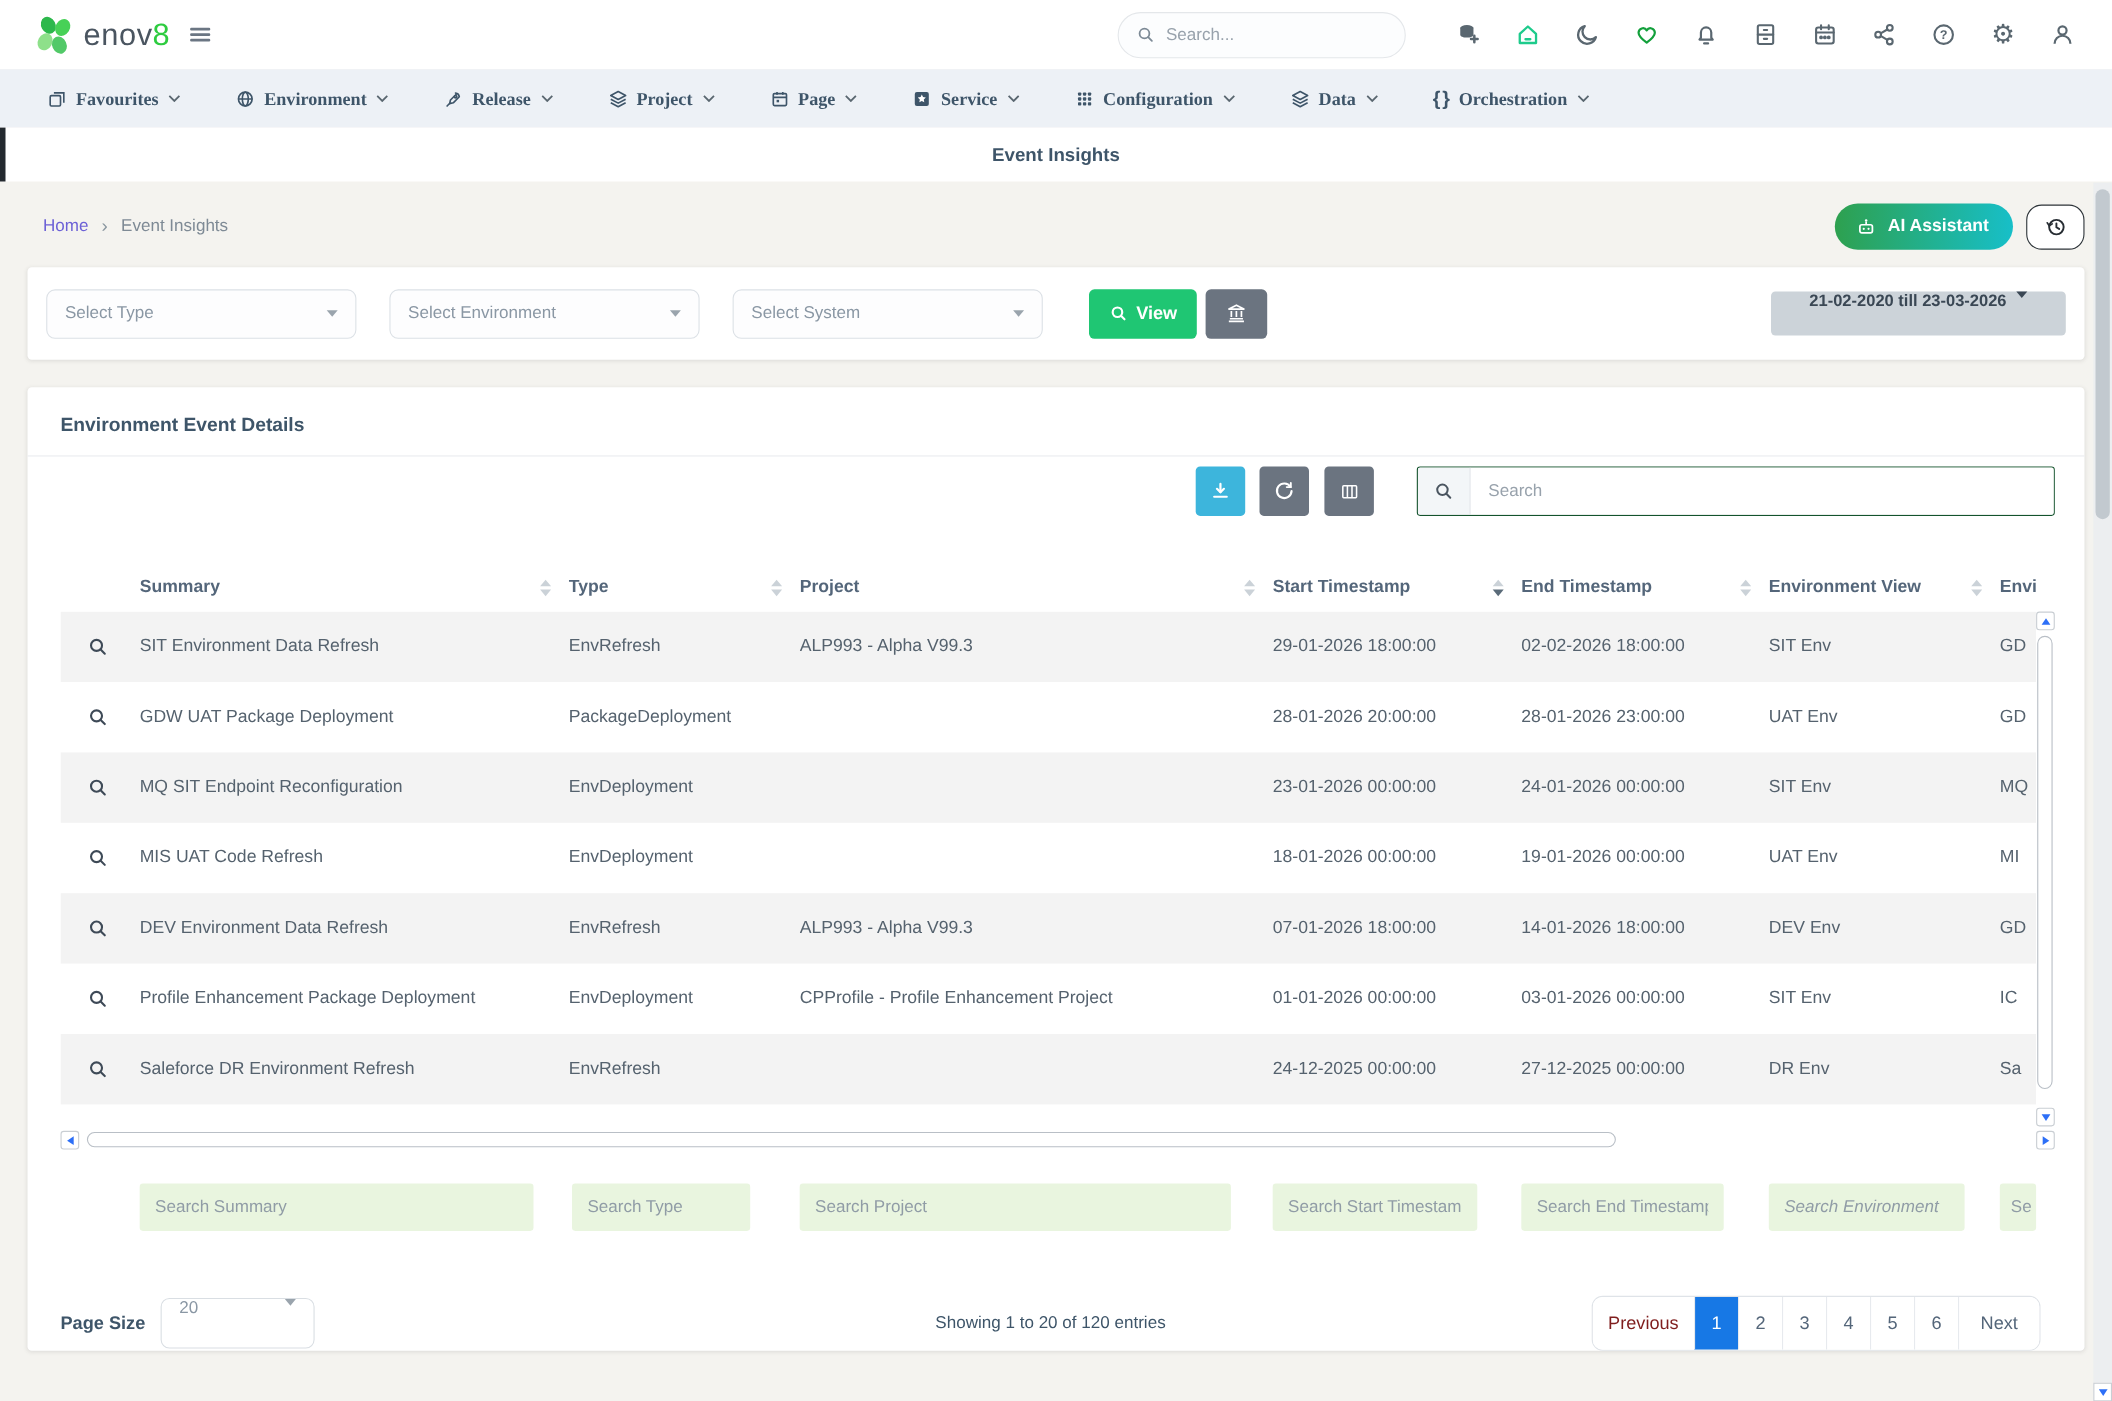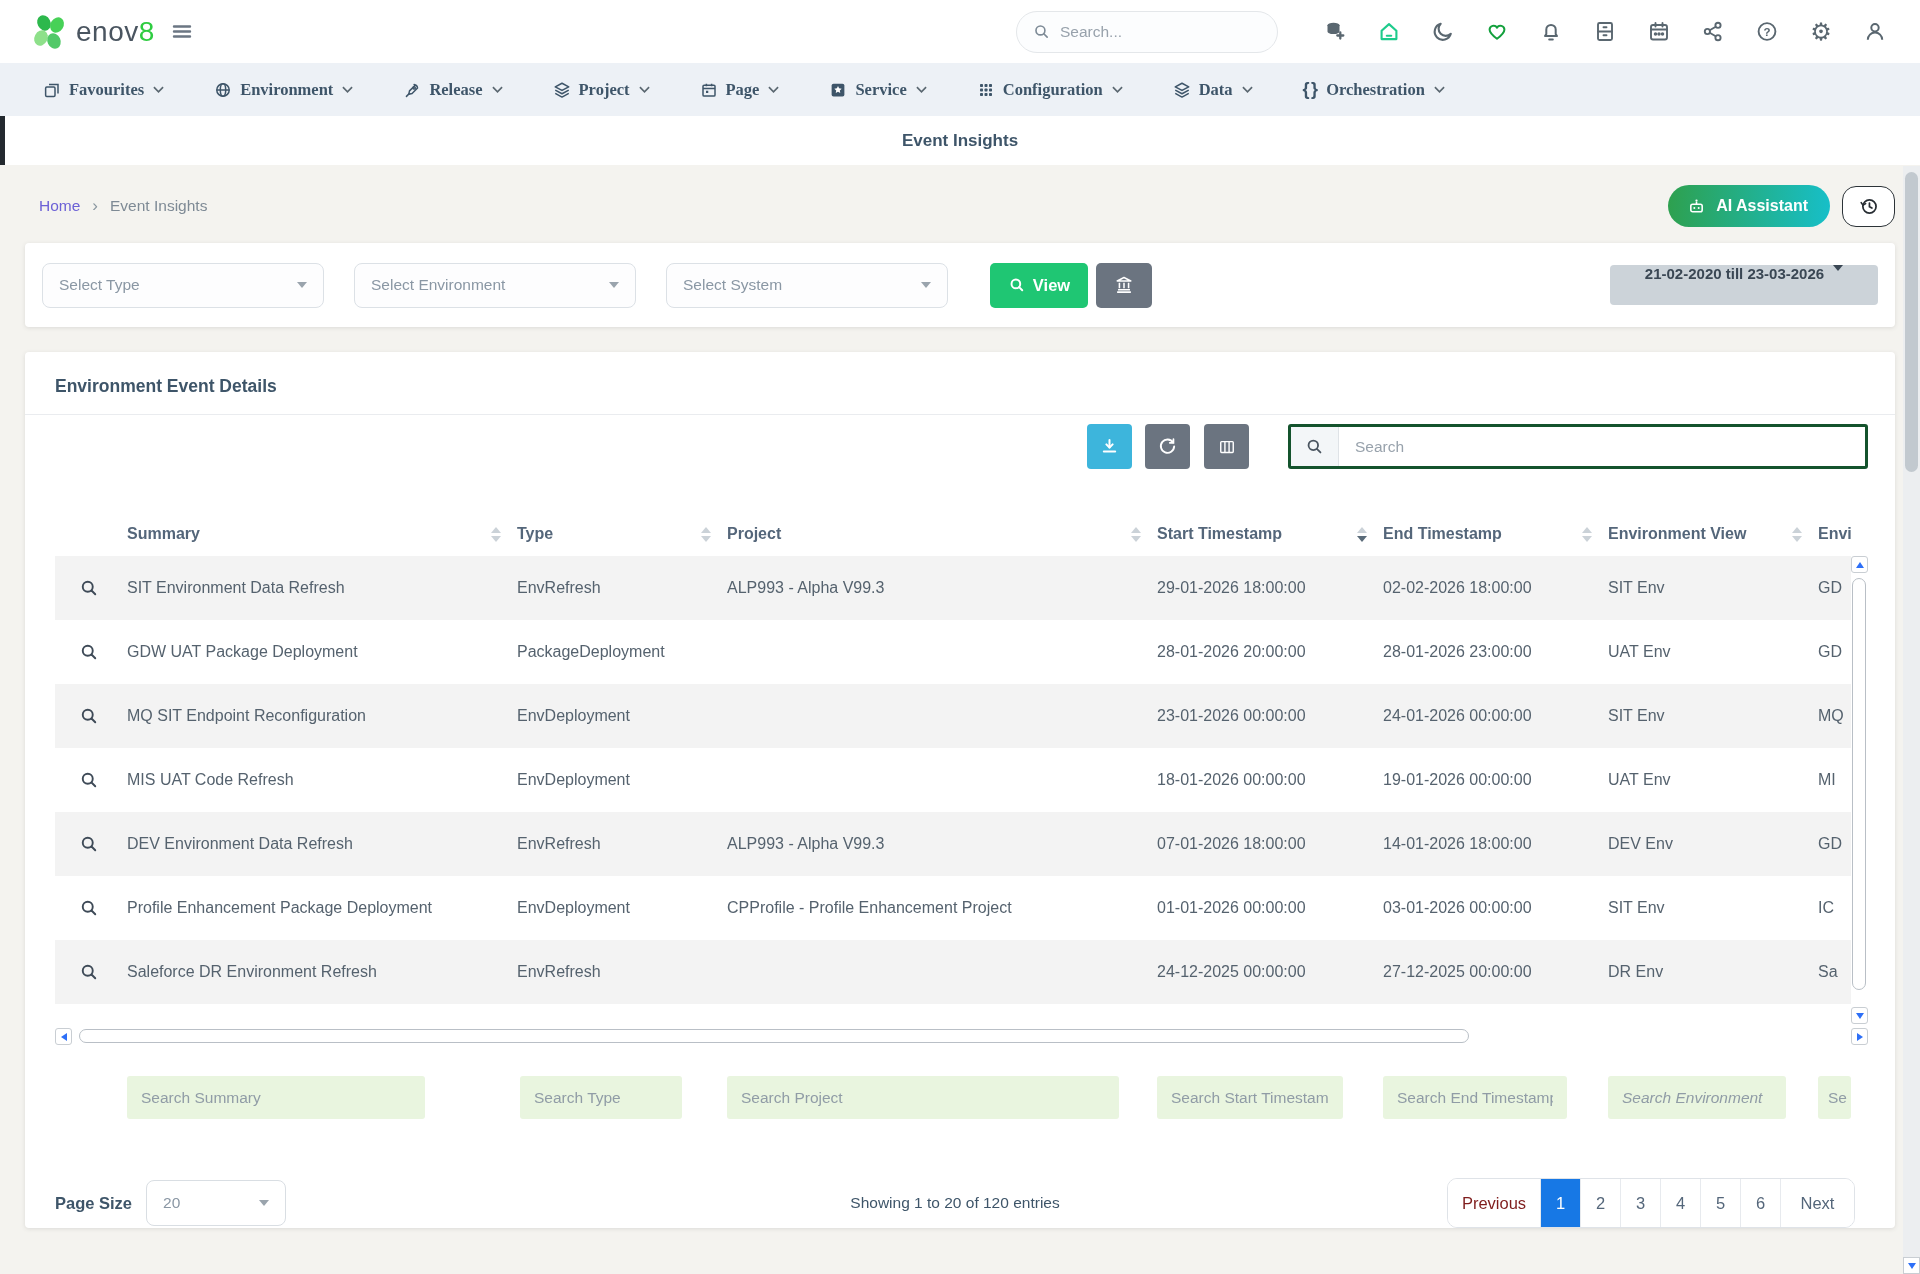--- a/index.html
+++ b/index.html
@@ -55,21 +55,21 @@
   .caret-dk { width:0; height:0; border-left:5px solid transparent; border-right:5px solid transparent; border-top:6px solid #3a4754; }
 
   
   .main-card { position:absolute; top:352px; left:25px; width:1870px; height:876px; background:#fff; border-radius:4px; box-shadow:0 1px 4px rgba(60,60,60,.13); }
   .panel-title { position:absolute; top:24px; left:30px; font-size:17.5px; font-weight:600; color:#3e5569; }
   .panel-divider { position:absolute; top:62px; left:0; width:1870px; border-top:1px solid #eaecef; }
   .tool-btn { position:absolute; top:72px; width:45px; height:45px; border:none; border-radius:4px; display:flex; align-items:center; justify-content:center; cursor:pointer; }
   .tb-download { left:1062px; background:#3db5dc; }
   .tb-refresh { left:1120px; background:#6b7480; }
   .tb-columns { left:1179px; background:#6b7480; }
-  .tbl-search { position:absolute; top:72px; left:1263px; width:580px; height:45px; border:3px solid #14532d; border-radius:3px; display:flex; align-items:stretch; overflow:hidden; }
+  .tbl-search { position:absolute; top:72px; left:1263px; width:580px; height:45px; border:1px solid #14532d; border-radius:3px; display:flex; align-items:stretch; overflow:hidden; }
   .tbl-search .pre { width:48px; background:#f3f6f8; border-right:1px solid #dfe3e7; display:flex; align-items:center; justify-content:center; }
   .tbl-search input { flex:1; border:none; outline:none; font-size:15.5px; color:#5a6770; padding:0 16px; font-family:inherit; }
   .tbl-search input::placeholder { color:#98a2ac; }
 
   
   .tgrid { display:grid; grid-template-columns:72px 390px 210px 430px 226px 225px 210px 1fr; align-items:center; }
   .thead { position:absolute; top:160px; left:30px; width:1796px; height:44px; }
   .th { display:flex; align-items:center; font-size:16px; font-weight:700; color:#54667a; overflow:hidden; white-space:nowrap; }
   .sorter { margin-left:auto; margin-right:16px; display:flex; flex-direction:column; align-items:center; cursor:pointer; }
   .s-up { width:0; height:0; border-left:5px solid transparent; border-right:5px solid transparent; border-bottom:6px solid #cbd2d8; margin-bottom:3px; }
@@ -93,21 +93,21 @@
   .h-thumb { position:absolute; top:1px; left:24px; width:1390px; height:14px; background:#fff; border:1px solid #b9bfc6; border-radius:8px; cursor:grab; }
 
   
   .colfilters { position:absolute; top:724px; left:30px; width:1796px; height:44px; }
   .cf { height:43px; background:#e9f5df; border:none; outline:none; border-radius:3px; font-size:15.5px; color:#5a6770; padding:0 14px; font-family:inherit; }
   .cf::placeholder { color:#909ca6; }
 
   
   .pagerow { position:absolute; top:826px; left:30px; width:1800px; height:50px; display:flex; align-items:center; }
   .psize-lbl { font-size:16.5px; font-weight:600; color:#3e5569; }
-  .psize-sel { width:140px; height:46px; border:1px solid #d9dee3; border-radius:8px; background:#fff; display:flex; align-items:center; padding:0 16px; margin-left:14px; cursor:pointer; }
+  .psize-sel { width:140px; height:46px; border:1px solid #d9dee3; border-radius:8px; background:#fff; display:flex; padding:0 16px; margin-left:14px; cursor:pointer; }
   .psize-sel .v { font-size:15.5px; color:#8a97a4; }
   .showing { position:absolute; left:50%; transform:translateX(-50%); font-size:15.5px; color:#3e5569; }
   .pager { margin-left:auto; display:flex; border:1px solid #dfe3e8; border-radius:10px; overflow:hidden; background:#fff; }
   .pg { height:48px; display:flex; align-items:center; justify-content:center; font-size:16.5px; color:#54667a; border-left:1px solid #e7eaee; cursor:pointer; background:#fff; }
   .pg.first { border-left:none; }
   .pg.prev { width:92px; color:#7f1d1d; }
   .pg.num { width:40px; }
   .pg.next { width:74px; }
   .pg.active { background:#1778e5; color:#fff; }
 
@@ -594,21 +594,21 @@
       <div class="sb-btn" style="top:0; left:0;">
           <span class="arr-lf"></span>
         </div>
       <div class="h-thumb"></div>
       <div class="sb-btn" style="top:0; left:1796px;">
           <span class="arr-rt"></span>
         </div>
     </div>
 
     <div class="colfilters">
-      <input class="cf" style="position: absolute; left: 72px; width: 298px;" placeholder="Search Summary">
+      <input class="cf" style="position: absolute; left: 72px; width: 358px;" placeholder="Search Summary">
       <input class="cf" style="position: absolute; left: 465px; width: 162px;" placeholder="Search Type">
       <input class="cf" style="position: absolute; left: 672px; width: 392px;" placeholder="Search Project">
       <input class="cf" style="position: absolute; left: 1102px; width: 186px;" placeholder="Search Start Timestamp">
       <input class="cf" style="position: absolute; left: 1328px; width: 184px;" placeholder="Search End Timestamp">
       <input class="cf" style="position: absolute; left: 1553px; width: 178px; font-style: italic;" placeholder="Search Environment">
       <input class="cf" style="position: absolute; left: 1763px; width: 33px; padding: 0px 0px 0px 10px;" placeholder="Se">
     </div>
 
     <div class="pagerow">
       <span class="psize-lbl">Page Size</span>

